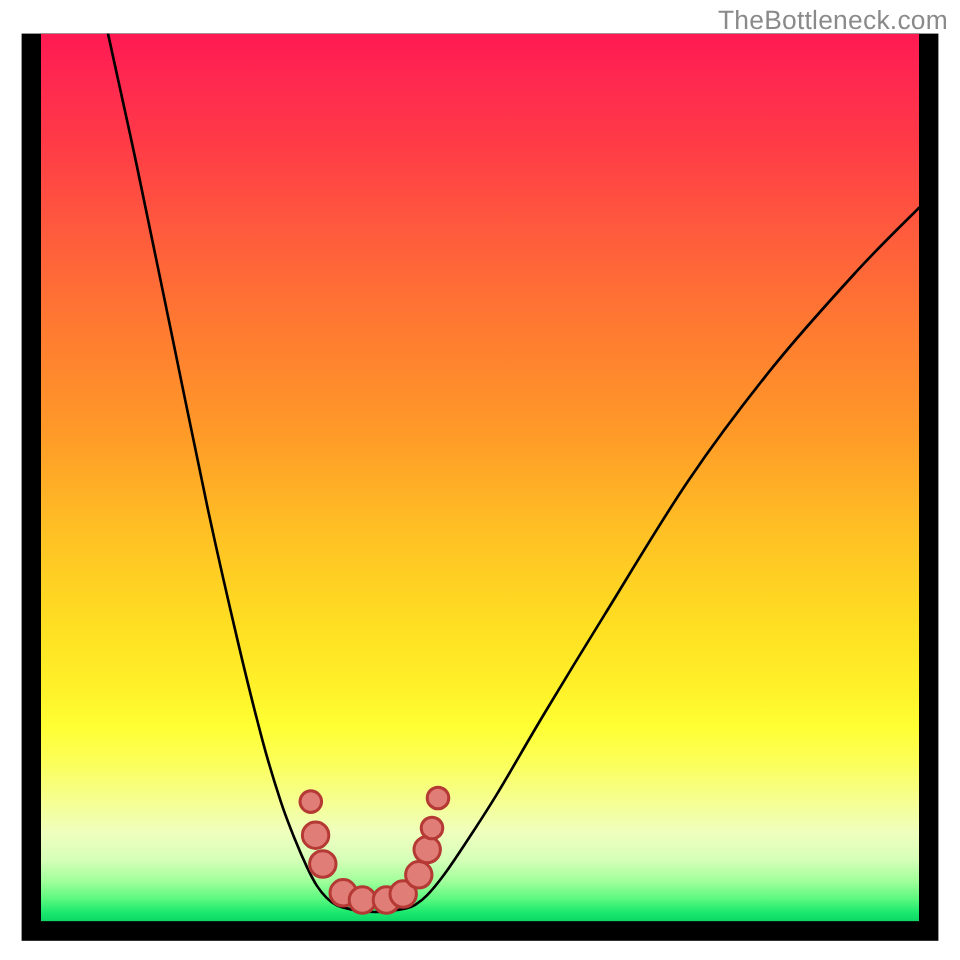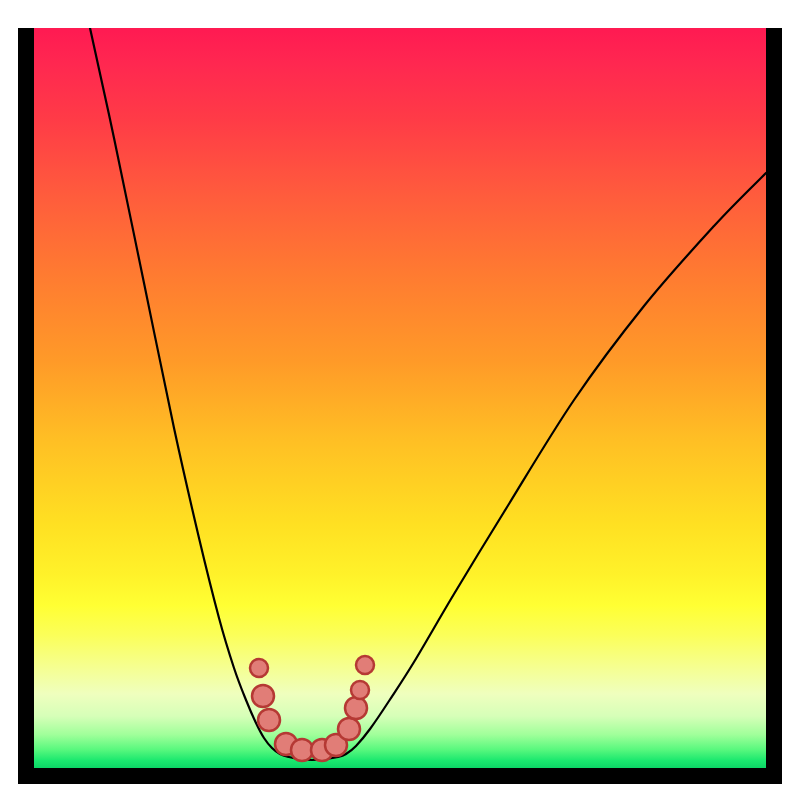--- a/index.html
+++ b/index.html
@@ -53,20 +53,21 @@
     top: 0;
     width: 100%;
     height: 100%;
     pointer-events: none;
   }
 </style>
 </head>
 <body>
 
 <div class="stage">
+  <div class="attribution">TheBottleneck.com</div>
 
   <div class="frame">
     <div class="plot">
       <svg class="grad" viewBox="0 0 732 740" preserveAspectRatio="none">
         <defs>
           <linearGradient id="heat" x1="0" y1="0" x2="0" y2="1">
               <stop offset="0%" stop-color="#ff1a52"></stop>
               <stop offset="5%" stop-color="#ff2850"></stop>
               <stop offset="12%" stop-color="#ff3a47"></stop>
               <stop offset="22%" stop-color="#ff5a3d"></stop>

